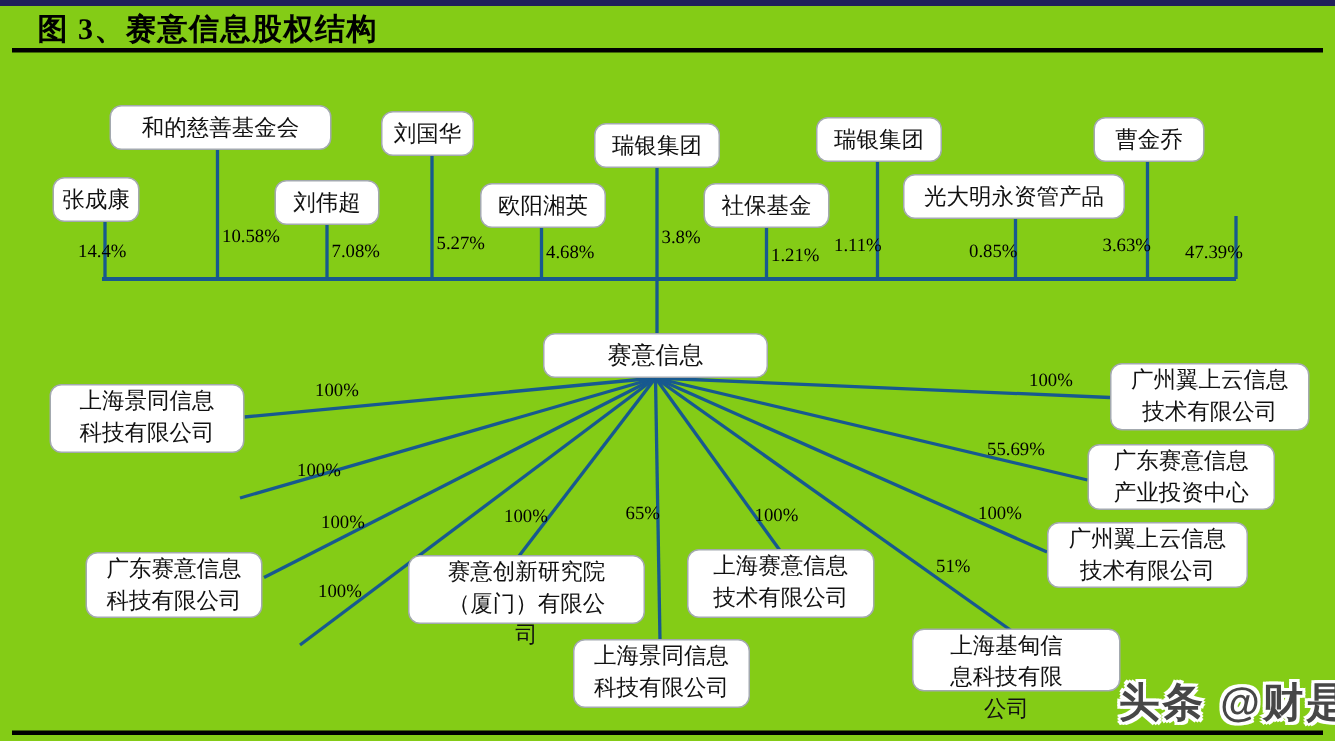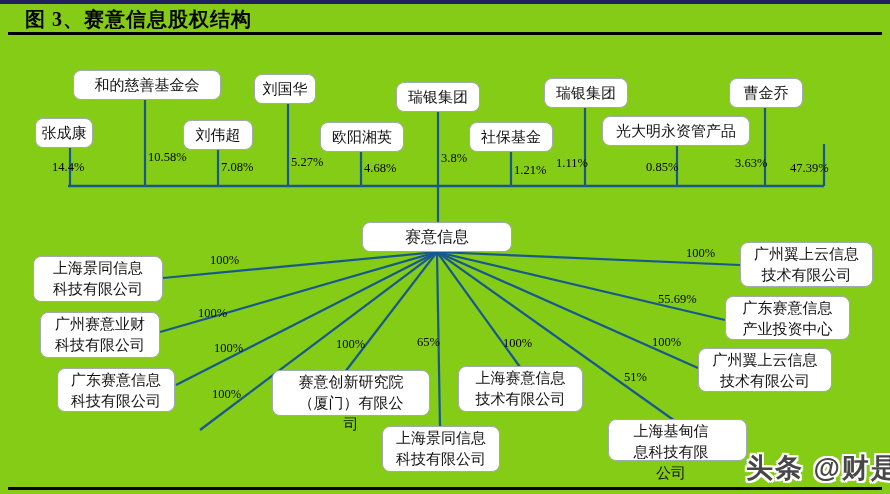--- a/index.html
+++ b/index.html
@@ -102,21 +102,20 @@
   <div class="pct" style="left:556px;top:128px;margin-top:28px;">1.11%</div>
   <div class="pct" style="left:646px;top:160px;">0.85%</div>
   <div class="pct" style="left:735px;top:156px;">3.63%</div>
   <div class="pct" style="left:790px;top:161px;">47.39%</div>
 
   <div class="node one" style="left:362px;top:222px;width:150px;height:30px;font-size:16px;">
     <span>赛意信息</span>
   </div>
 
   <div class="node two" style="left:33px;top:256px;width:130px;height:46px;padding-left:18px;padding-right:18px;"><span>上海景同信息科技有限公司</span></div>
-  <div class="node two" style="left:40px;top:312px;width:120px;height:46px;padding-left:13px;padding-right:13px;"><span>广州赛意业财科技有限公司</span></div>
   <div class="node two" style="left:57px;top:368px;width:118px;height:44px;padding-left:12px;padding-right:12px;"><span>广东赛意信息科技有限公司</span></div>
   <div class="node two" style="left:272px;top:370px;width:158px;height:46px;padding-left:24px;padding-right:24px;"><span>赛意创新研究院（厦门）有限公司</span></div>
   <div class="node two" style="left:382px;top:426px;width:118px;height:46px;padding-left:12px;padding-right:12px;"><span>上海景同信息科技有限公司</span></div>
   <div class="node two" style="left:458px;top:366px;width:125px;height:46px;padding-left:16px;padding-right:16px;"><span>上海赛意信息技术有限公司</span></div>
   <div class="node two" style="left:608px;top:419px;width:139px;height:42px;padding-left:23px;padding-right:36px;"><span>上海基甸信息科技有限公司</span></div>
   <div class="node two" style="left:698px;top:348px;width:134px;height:44px;padding-left:12px;padding-right:12px;"><span>广州翼上云信息技术有限公司</span></div>
   <div class="node two" style="left:725px;top:296px;width:125px;height:44px;padding-left:16px;padding-right:16px;"><span>广东赛意信息产业投资中心</span></div>
   <div class="node two" style="left:740px;top:242px;width:133px;height:45px;padding-left:11px;padding-right:11px;"><span>广州翼上云信息技术有限公司</span></div>
 
   <div class="pct" style="left:210px;top:253px;">100%</div>

